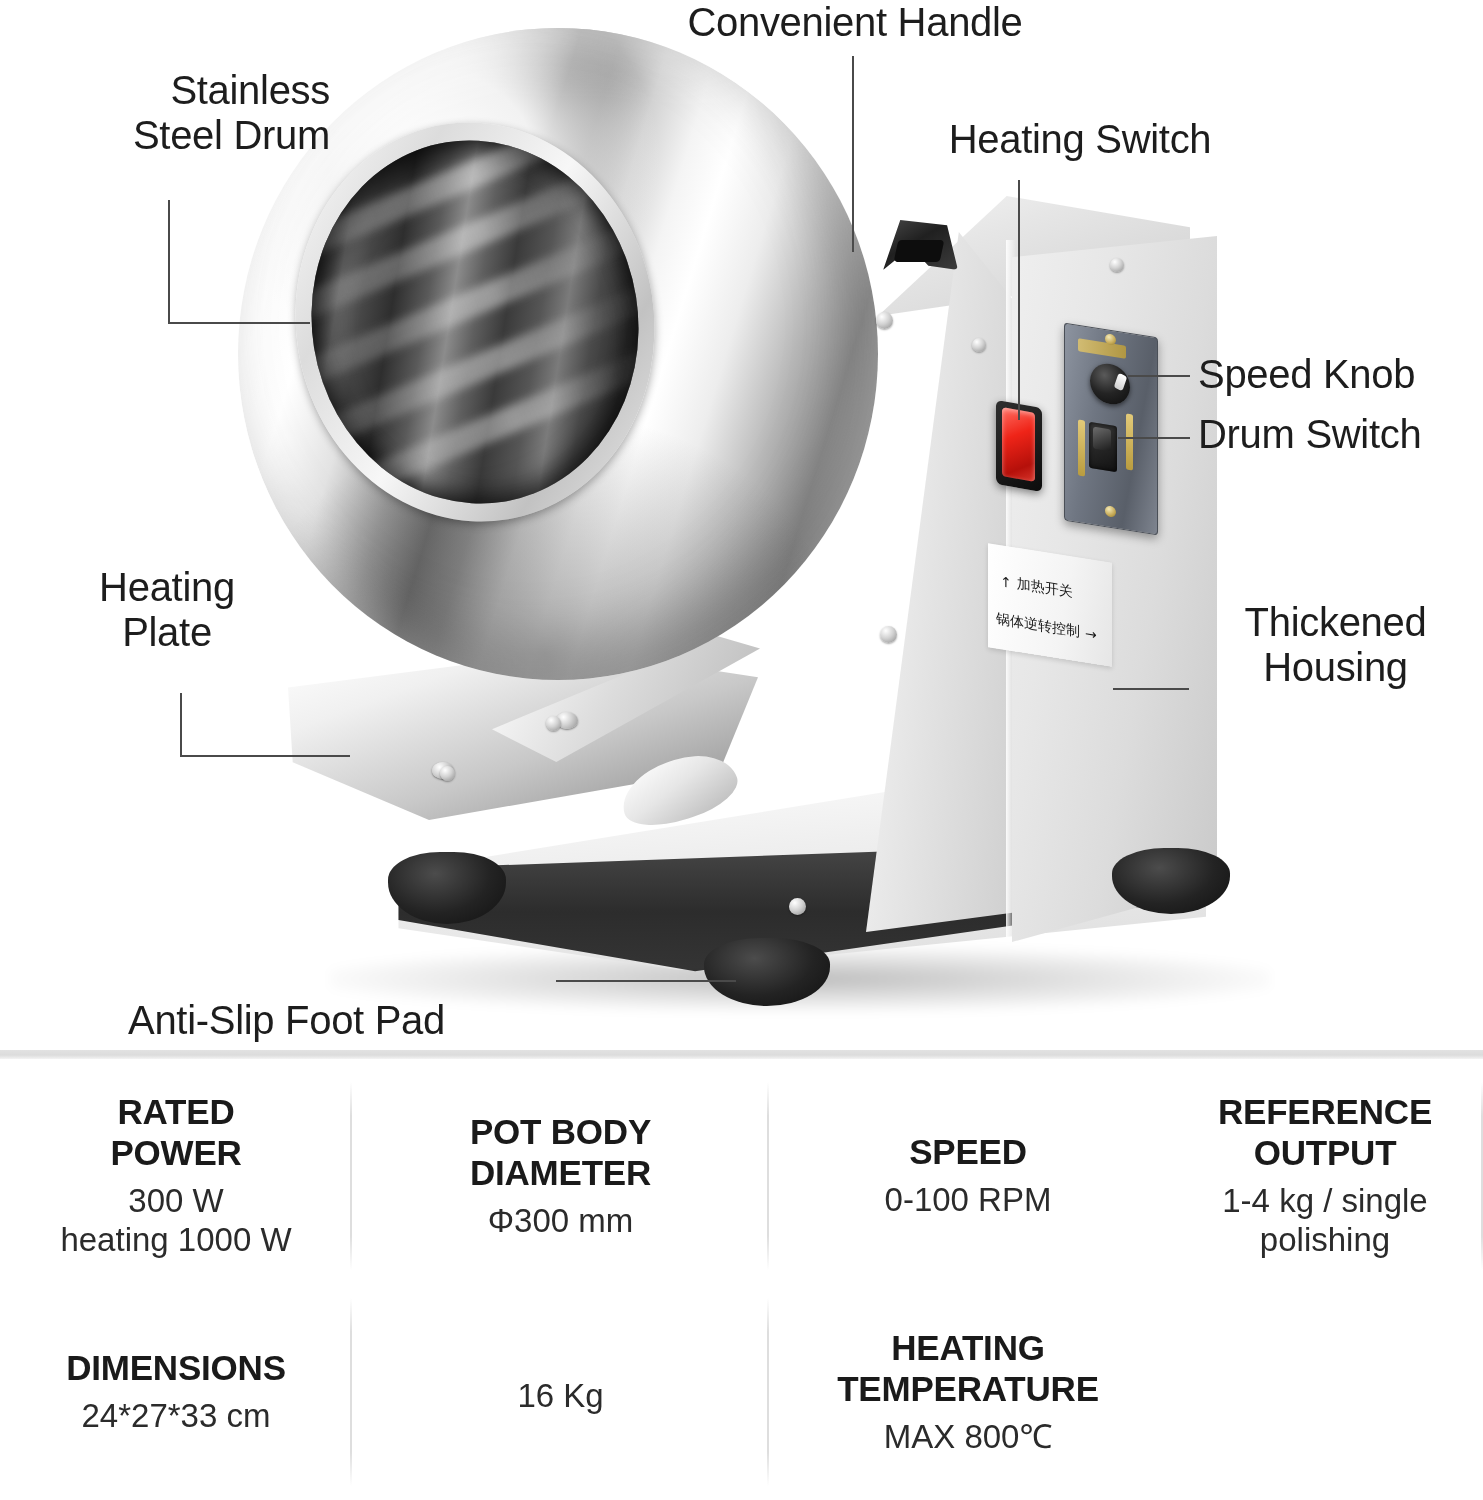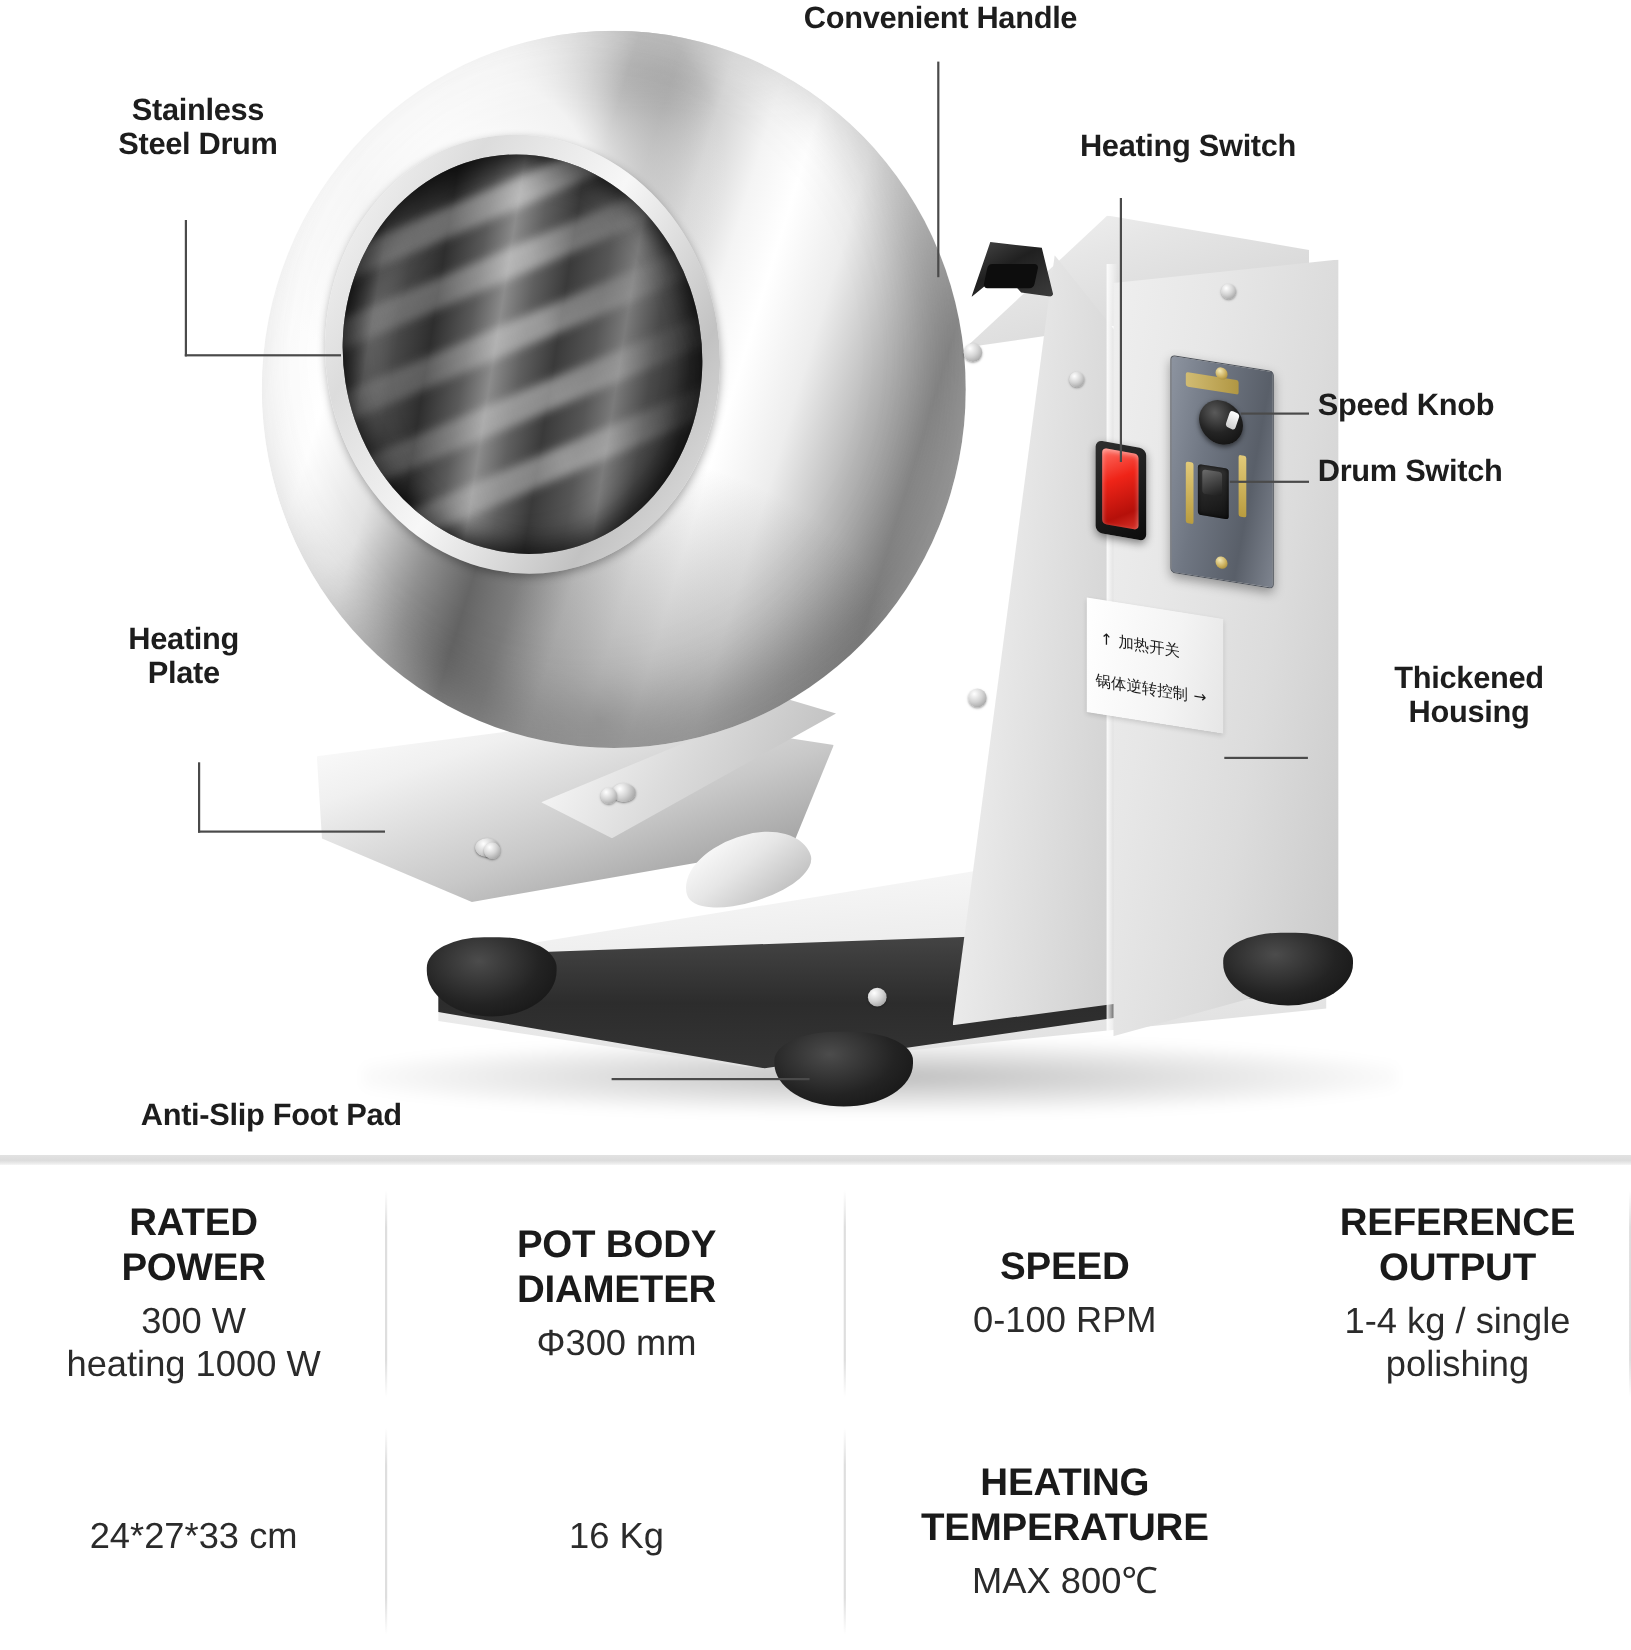--- a/index.html
+++ b/index.html
@@ -19,25 +19,25 @@
   #photo-section {
     position: absolute;
     left: 0; top: 0;
     width: 1483px; height: 1050px;
     background: #ffffff;
   }
 
   .callout-label {
     position: absolute;
     color: #1d1d1d;
-    font-size: 28px;
+    font-size: 40px;
     line-height: 1.12;
     letter-spacing: -0.3px;
     white-space: pre-line;
-    font-weight: 700;
+    font-weight: 400;
   }
   .lbl-center { text-align: center; }
   .lbl-left   { text-align: left; }
 
   .leader {
     position: absolute;
     background: transparent;
     border-color: #4a4a4a;
     border-style: solid;
     border-width: 0;
@@ -464,21 +464,21 @@
   <div class="leader leader-h" style="left:1128px; top:375px; width:62px;"></div>
 
   <div class="leader leader-h" style="left:1118px; top:437px; width:72px;"></div>
 
   <div class="leader leader-h" style="left:1113px; top:688px; width:76px;"></div>
 
   <div class="leader leader-L" style="left:180px; top:693px; width:168px; height:62px;"></div>
 
   <div class="leader leader-h" style="left:556px; top:980px; width:180px;"></div>
 
-  <div class="callout-label lbl-center" style="left:30px; top:84px; width:300px;">Stainless
+  <div class="callout-label lbl-center" style="left:30px; top:68px; width:300px;text-align:right;">Stainless
 Steel Drum</div>
 
   <div class="callout-label lbl-center" style="left:610px; top:0px; width:490px;">Convenient Handle</div>
 
   <div class="callout-label lbl-center" style="left:830px; top:117px; width:500px;">Heating Switch</div>
 
   <div class="callout-label lbl-left" style="left:1198px; top:352px; width:290px;">Speed Knob</div>
 
   <div class="callout-label lbl-left" style="left:1198px; top:412px; width:290px;">Drum Switch</div>
 
@@ -515,20 +515,21 @@
   </div>
 
   <div class="spec-cell rule">
     <div class="spec-title">REFERENCE
 OUTPUT</div>
     <div class="spec-value">1-4 kg / single
 polishing</div>
   </div>
 
   <div class="spec-cell rule">
+    <div class="spec-title">DIMENSIONS</div>
     <div class="spec-value">24*27*33 cm</div>
   </div>
 
   <div class="spec-cell rule">
     <div class="spec-value">16 Kg</div>
   </div>
 
   <div class="spec-cell">
     <div class="spec-title">HEATING
 TEMPERATURE</div>

